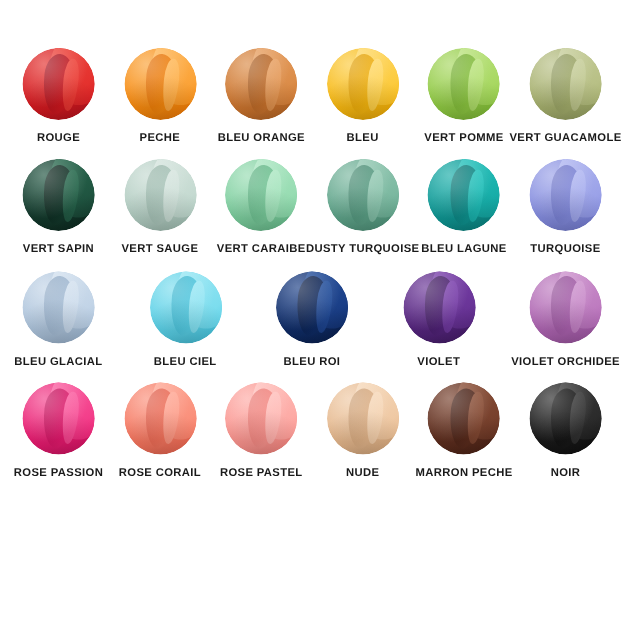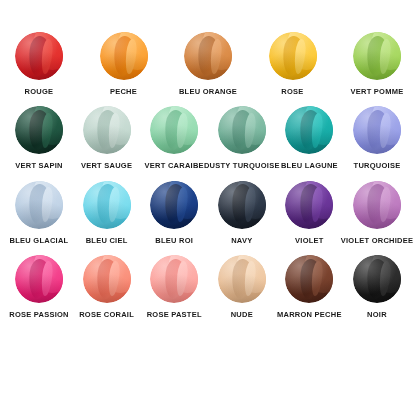--- a/index.html
+++ b/index.html
@@ -155,33 +155,44 @@
       </div>
       <div class="swatch-cell">
         <div class="swatch-disc">
           <div class="disc-base" style="background: radial-gradient(circle at 32% 26%, rgb(252, 203, 62), rgb(245, 181, 14) 62%, rgb(221, 154, 0) 100%);"></div>
           <div class="ribbon-light" style="background: linear-gradient(160deg, rgb(255, 220, 116), rgb(252, 203, 62) 70%, rgb(245, 181, 14));"></div>
           <div class="leaf-dark" style="background: linear-gradient(110deg, rgb(221, 154, 0), rgb(245, 181, 14) 78%);"></div>
           <div class="leaf-edge" style="background: linear-gradient(200deg, rgb(255, 220, 116), rgb(252, 203, 62));"></div>
           <div class="gloss"></div>
           <div class="shade"></div>
         </div>
-        <div class="swatch-label">ROSE</div>
+        <div class="swatch-label">BLEU</div>
       </div>
       <div class="swatch-cell">
         <div class="swatch-disc">
           <div class="disc-base" style="background: radial-gradient(circle at 32% 26%, rgb(168, 216, 98), rgb(140, 198, 64) 62%, rgb(111, 169, 44) 100%);"></div>
           <div class="ribbon-light" style="background: linear-gradient(160deg, rgb(191, 229, 133), rgb(168, 216, 98) 70%, rgb(140, 198, 64));"></div>
           <div class="leaf-dark" style="background: linear-gradient(110deg, rgb(111, 169, 44), rgb(140, 198, 64) 78%);"></div>
           <div class="leaf-edge" style="background: linear-gradient(200deg, rgb(191, 229, 133), rgb(168, 216, 98));"></div>
           <div class="gloss"></div>
           <div class="shade"></div>
         </div>
         <div class="swatch-label">VERT POMME</div>
       </div>
+      <div class="swatch-cell">
+        <div class="swatch-disc">
+          <div class="disc-base" style="background: radial-gradient(circle at 32% 26%, rgb(184, 192, 134), rgb(163, 173, 107) 62%, rgb(138, 148, 90) 100%);"></div>
+          <div class="ribbon-light" style="background: linear-gradient(160deg, rgb(201, 208, 158), rgb(184, 192, 134) 70%, rgb(163, 173, 107));"></div>
+          <div class="leaf-dark" style="background: linear-gradient(110deg, rgb(138, 148, 90), rgb(163, 173, 107) 78%);"></div>
+          <div class="leaf-edge" style="background: linear-gradient(200deg, rgb(201, 208, 158), rgb(184, 192, 134));"></div>
+          <div class="gloss"></div>
+          <div class="shade"></div>
+        </div>
+        <div class="swatch-label">VERT GUACAMOLE</div>
+      </div>
     </div>
   <div class="swatch-row">
       <div class="swatch-cell">
         <div class="swatch-disc">
           <div class="disc-base" style="background: radial-gradient(circle at 32% 26%, rgb(31, 84, 64), rgb(18, 55, 42) 62%, rgb(7, 30, 22) 100%);"></div>
           <div class="ribbon-light" style="background: linear-gradient(160deg, rgb(44, 110, 82), rgb(31, 84, 64) 70%, rgb(18, 55, 42));"></div>
           <div class="leaf-dark" style="background: linear-gradient(110deg, rgb(7, 30, 22), rgb(18, 55, 42) 78%);"></div>
           <div class="leaf-edge" style="background: linear-gradient(200deg, rgb(44, 110, 82), rgb(31, 84, 64));"></div>
           <div class="gloss"></div>
           <div class="shade"></div>
@@ -273,31 +284,20 @@
           <div class="ribbon-light" style="background: linear-gradient(160deg, rgb(39, 83, 159), rgb(26, 62, 134) 70%, rgb(14, 42, 99));"></div>
           <div class="leaf-dark" style="background: linear-gradient(110deg, rgb(6, 23, 61), rgb(14, 42, 99) 78%);"></div>
           <div class="leaf-edge" style="background: linear-gradient(200deg, rgb(39, 83, 159), rgb(26, 62, 134));"></div>
           <div class="gloss"></div>
           <div class="shade"></div>
         </div>
         <div class="swatch-label">BLEU ROI</div>
       </div>
       <div class="swatch-cell">
         <div class="swatch-disc">
-          <div class="disc-base" style="background: radial-gradient(circle at 32% 26%, rgb(45, 56, 72), rgb(28, 36, 48) 62%, rgb(13, 18, 26) 100%);"></div>
-          <div class="ribbon-light" style="background: linear-gradient(160deg, rgb(61, 74, 92), rgb(45, 56, 72) 70%, rgb(28, 36, 48));"></div>
-          <div class="leaf-dark" style="background: linear-gradient(110deg, rgb(13, 18, 26), rgb(28, 36, 48) 78%);"></div>
-          <div class="leaf-edge" style="background: linear-gradient(200deg, rgb(61, 74, 92), rgb(45, 56, 72));"></div>
-          <div class="gloss"></div>
-          <div class="shade"></div>
-        </div>
-        <div class="swatch-label">NAVY</div>
-      </div>
-      <div class="swatch-cell">
-        <div class="swatch-disc">
           <div class="disc-base" style="background: radial-gradient(circle at 32% 26%, rgb(105, 52, 151), rgb(82, 35, 122) 62%, rgb(58, 22, 89) 100%);"></div>
           <div class="ribbon-light" style="background: linear-gradient(160deg, rgb(127, 70, 176), rgb(105, 52, 151) 70%, rgb(82, 35, 122));"></div>
           <div class="leaf-dark" style="background: linear-gradient(110deg, rgb(58, 22, 89), rgb(82, 35, 122) 78%);"></div>
           <div class="leaf-edge" style="background: linear-gradient(200deg, rgb(127, 70, 176), rgb(105, 52, 151));"></div>
           <div class="gloss"></div>
           <div class="shade"></div>
         </div>
         <div class="swatch-label">VIOLET</div>
       </div>
       <div class="swatch-cell">

